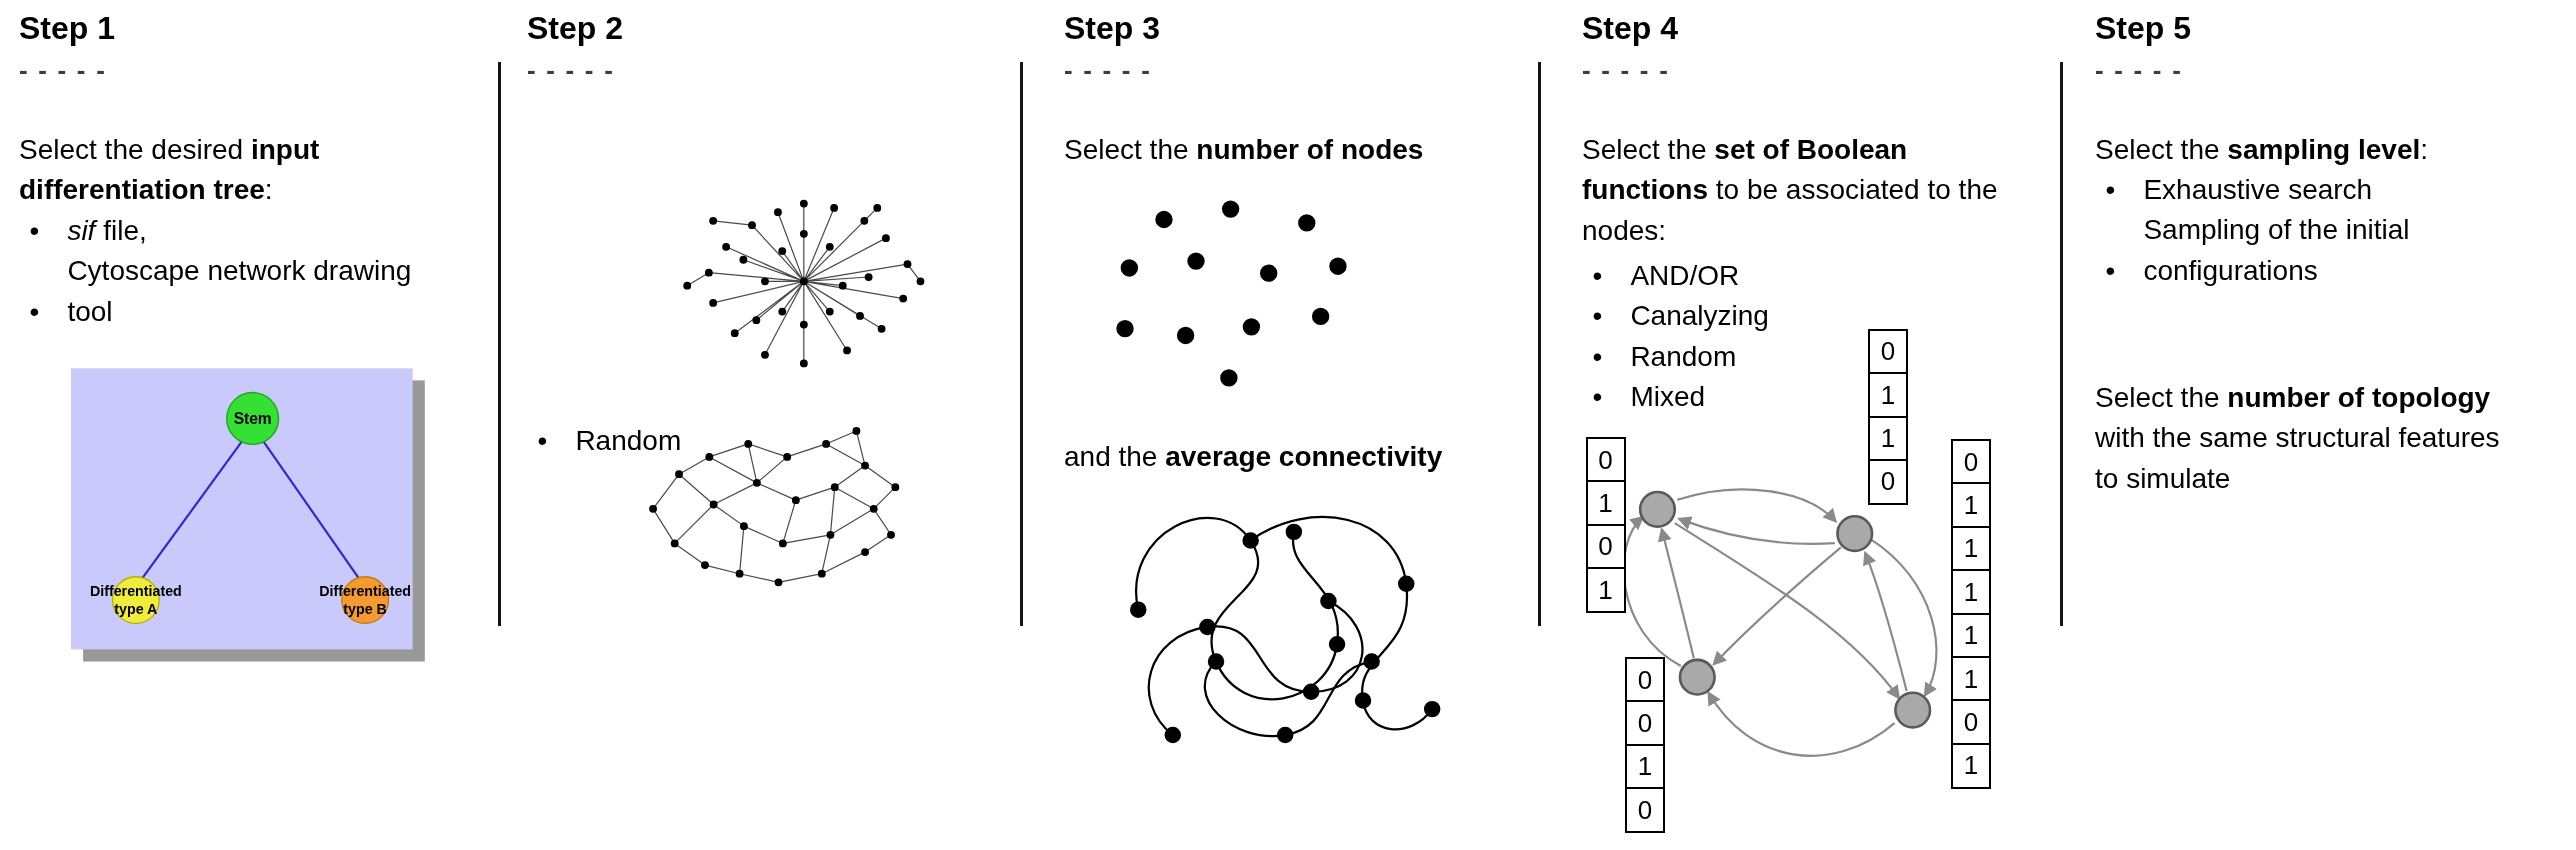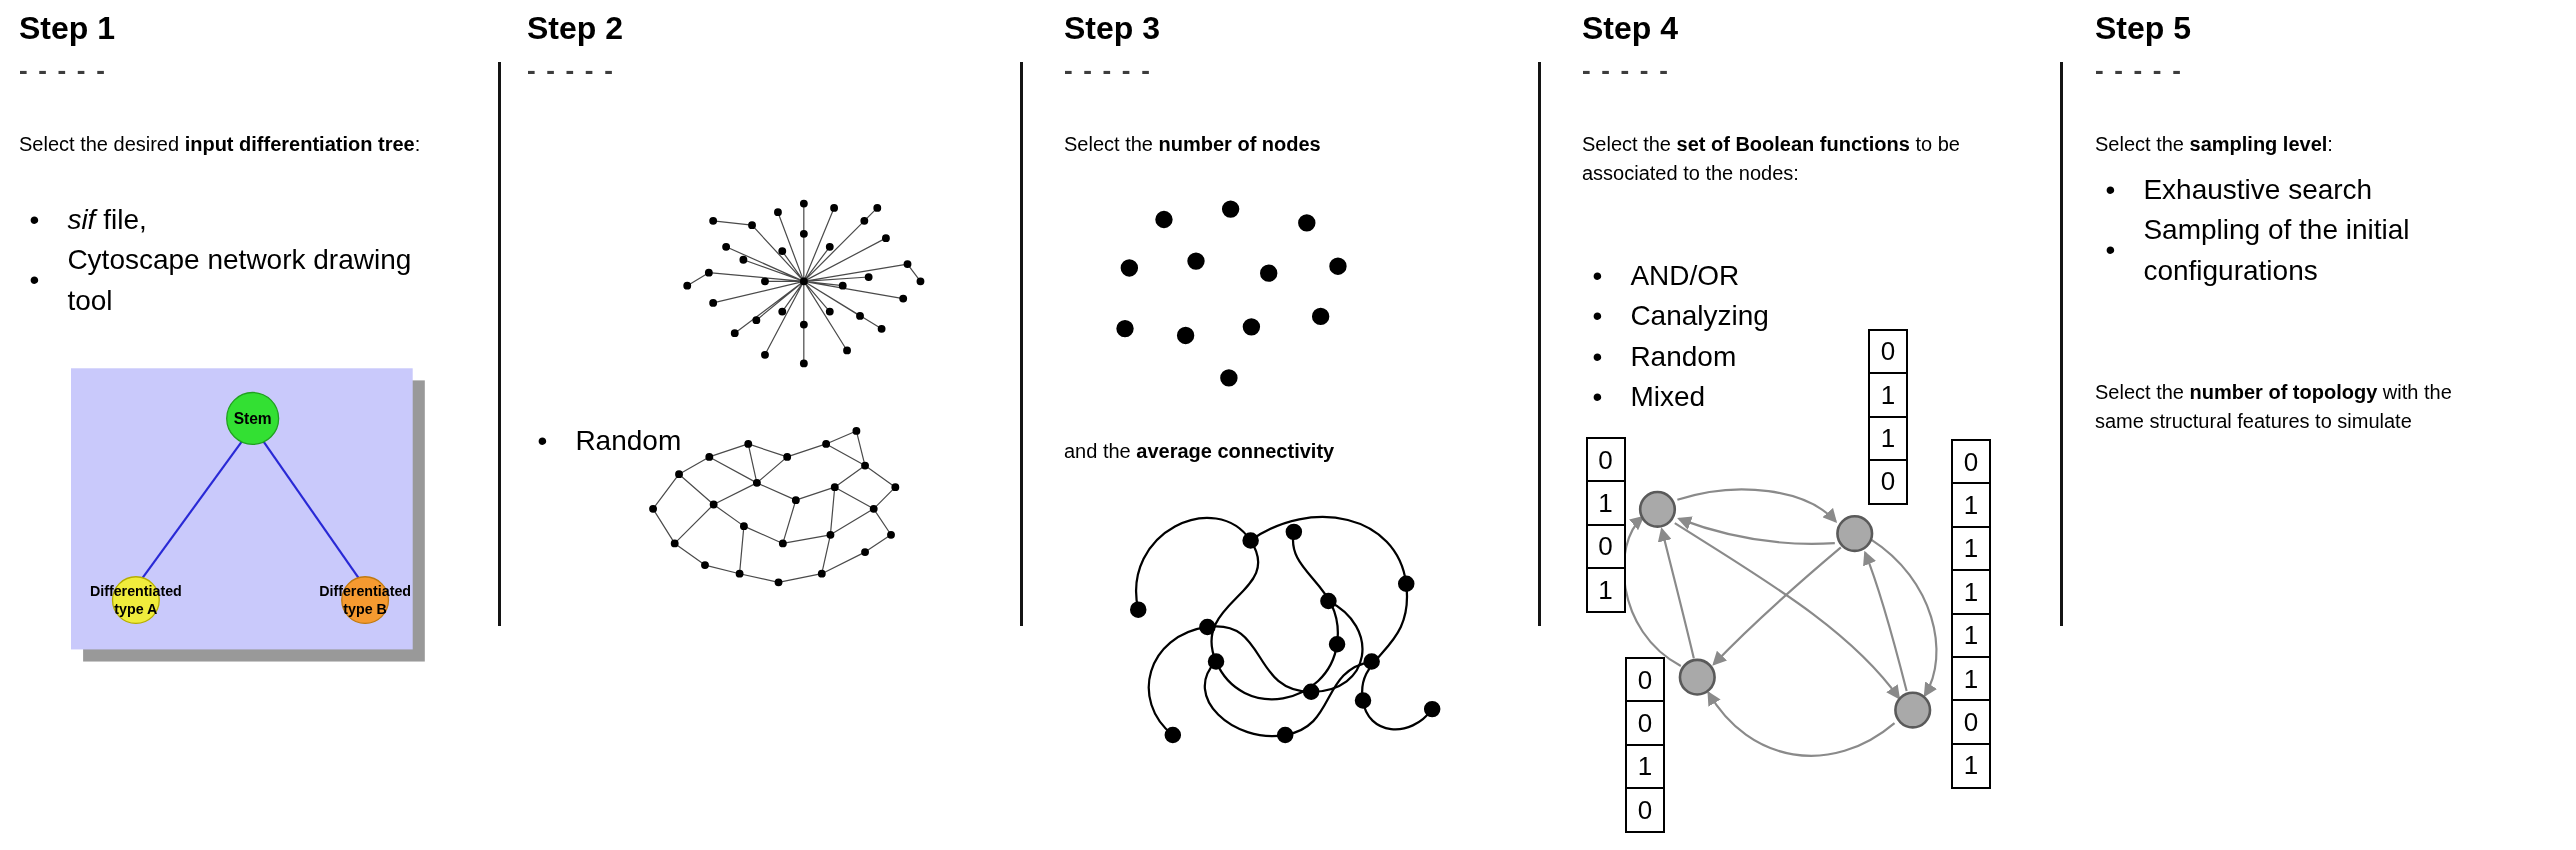--- a/index.html
+++ b/index.html
@@ -7,23 +7,23 @@
           font-family:"Liberation Sans","DejaVu Sans",sans-serif;color:#000;overflow:hidden}
   .col{position:absolute;top:0;height:598px}
   #col1{left:19px;width:433px}
   #col2{left:527px;width:424px}
   #col3{left:1064px;width:467px}
   #col4{left:1582px;width:433px}
   #col5{left:2095px;width:410px}
   .vline{position:absolute;top:62px;height:564px;width:2.6px;background:#141414}
   .title{position:absolute;top:10.4px;left:0;font-size:32px;font-weight:700}
   .dashes{position:absolute;top:55px;left:0;font-size:26px;font-weight:700;color:#3d3d3d;letter-spacing:1.7px}
-  .body{position:absolute;left:0;right:0;font-size:20px;line-height:1.44}
+  .body{position:absolute;left:0;right:0;font-size:28px;line-height:1.44}
   .bullets{position:absolute;left:0;right:0;font-size:28px;line-height:1.44}
-  .bullet{display:flex;align-items:center}
+  .bullet{display:flex;align-items:flex-end}
   .bullet::before{content:"•";flex:0 0 38px;padding-left:10.4px}
   .btext{flex:1}
   .abs{position:absolute}
   b{font-weight:700}
   i{font-style:italic}
   .tree-label{font-weight:700;font-size:18px;fill:#000}
   .tree-label-sm{font-weight:700;font-size:16.5px;fill:#000}
   .dots9{stroke:#000;stroke-width:9;stroke-linecap:round;fill:none}
   .dots19{stroke:#000;stroke-width:19;stroke-linecap:round;fill:none}
   .dots20{stroke:#000;stroke-width:20;stroke-linecap:round;fill:none}
@@ -37,21 +37,21 @@
 </style>
 </head>
 <body>
 
 <div class="canvas">
 
   <section class="col" id="col1">
     <div class="title">Step 1</div>
     <div class="dashes">- - - - -</div>
     <div class="body" style="top:130px"><span>Select the desired </span><b>input differentiation tree</b><span>:</span></div>
-    <div class="bullets" style="top:200px">
+    <div class="bullets" style="top:211px">
       <div class="bullet">
           <span class="btext"><i>sif</i><span> file,</span></span>
         </div>
       <div class="bullet">
           <span class="btext">Cytoscape network drawing tool</span>
         </div>
     </div>
     <svg class="abs" style="left:52px;top:368px" width="359" height="299" viewBox="0 0 415 345">
       <rect x="14" y="14" width="395" height="325" fill="#999999"></rect>
       <rect x="0" y="0" width="395" height="325" fill="#c9c9fb"></rect>

